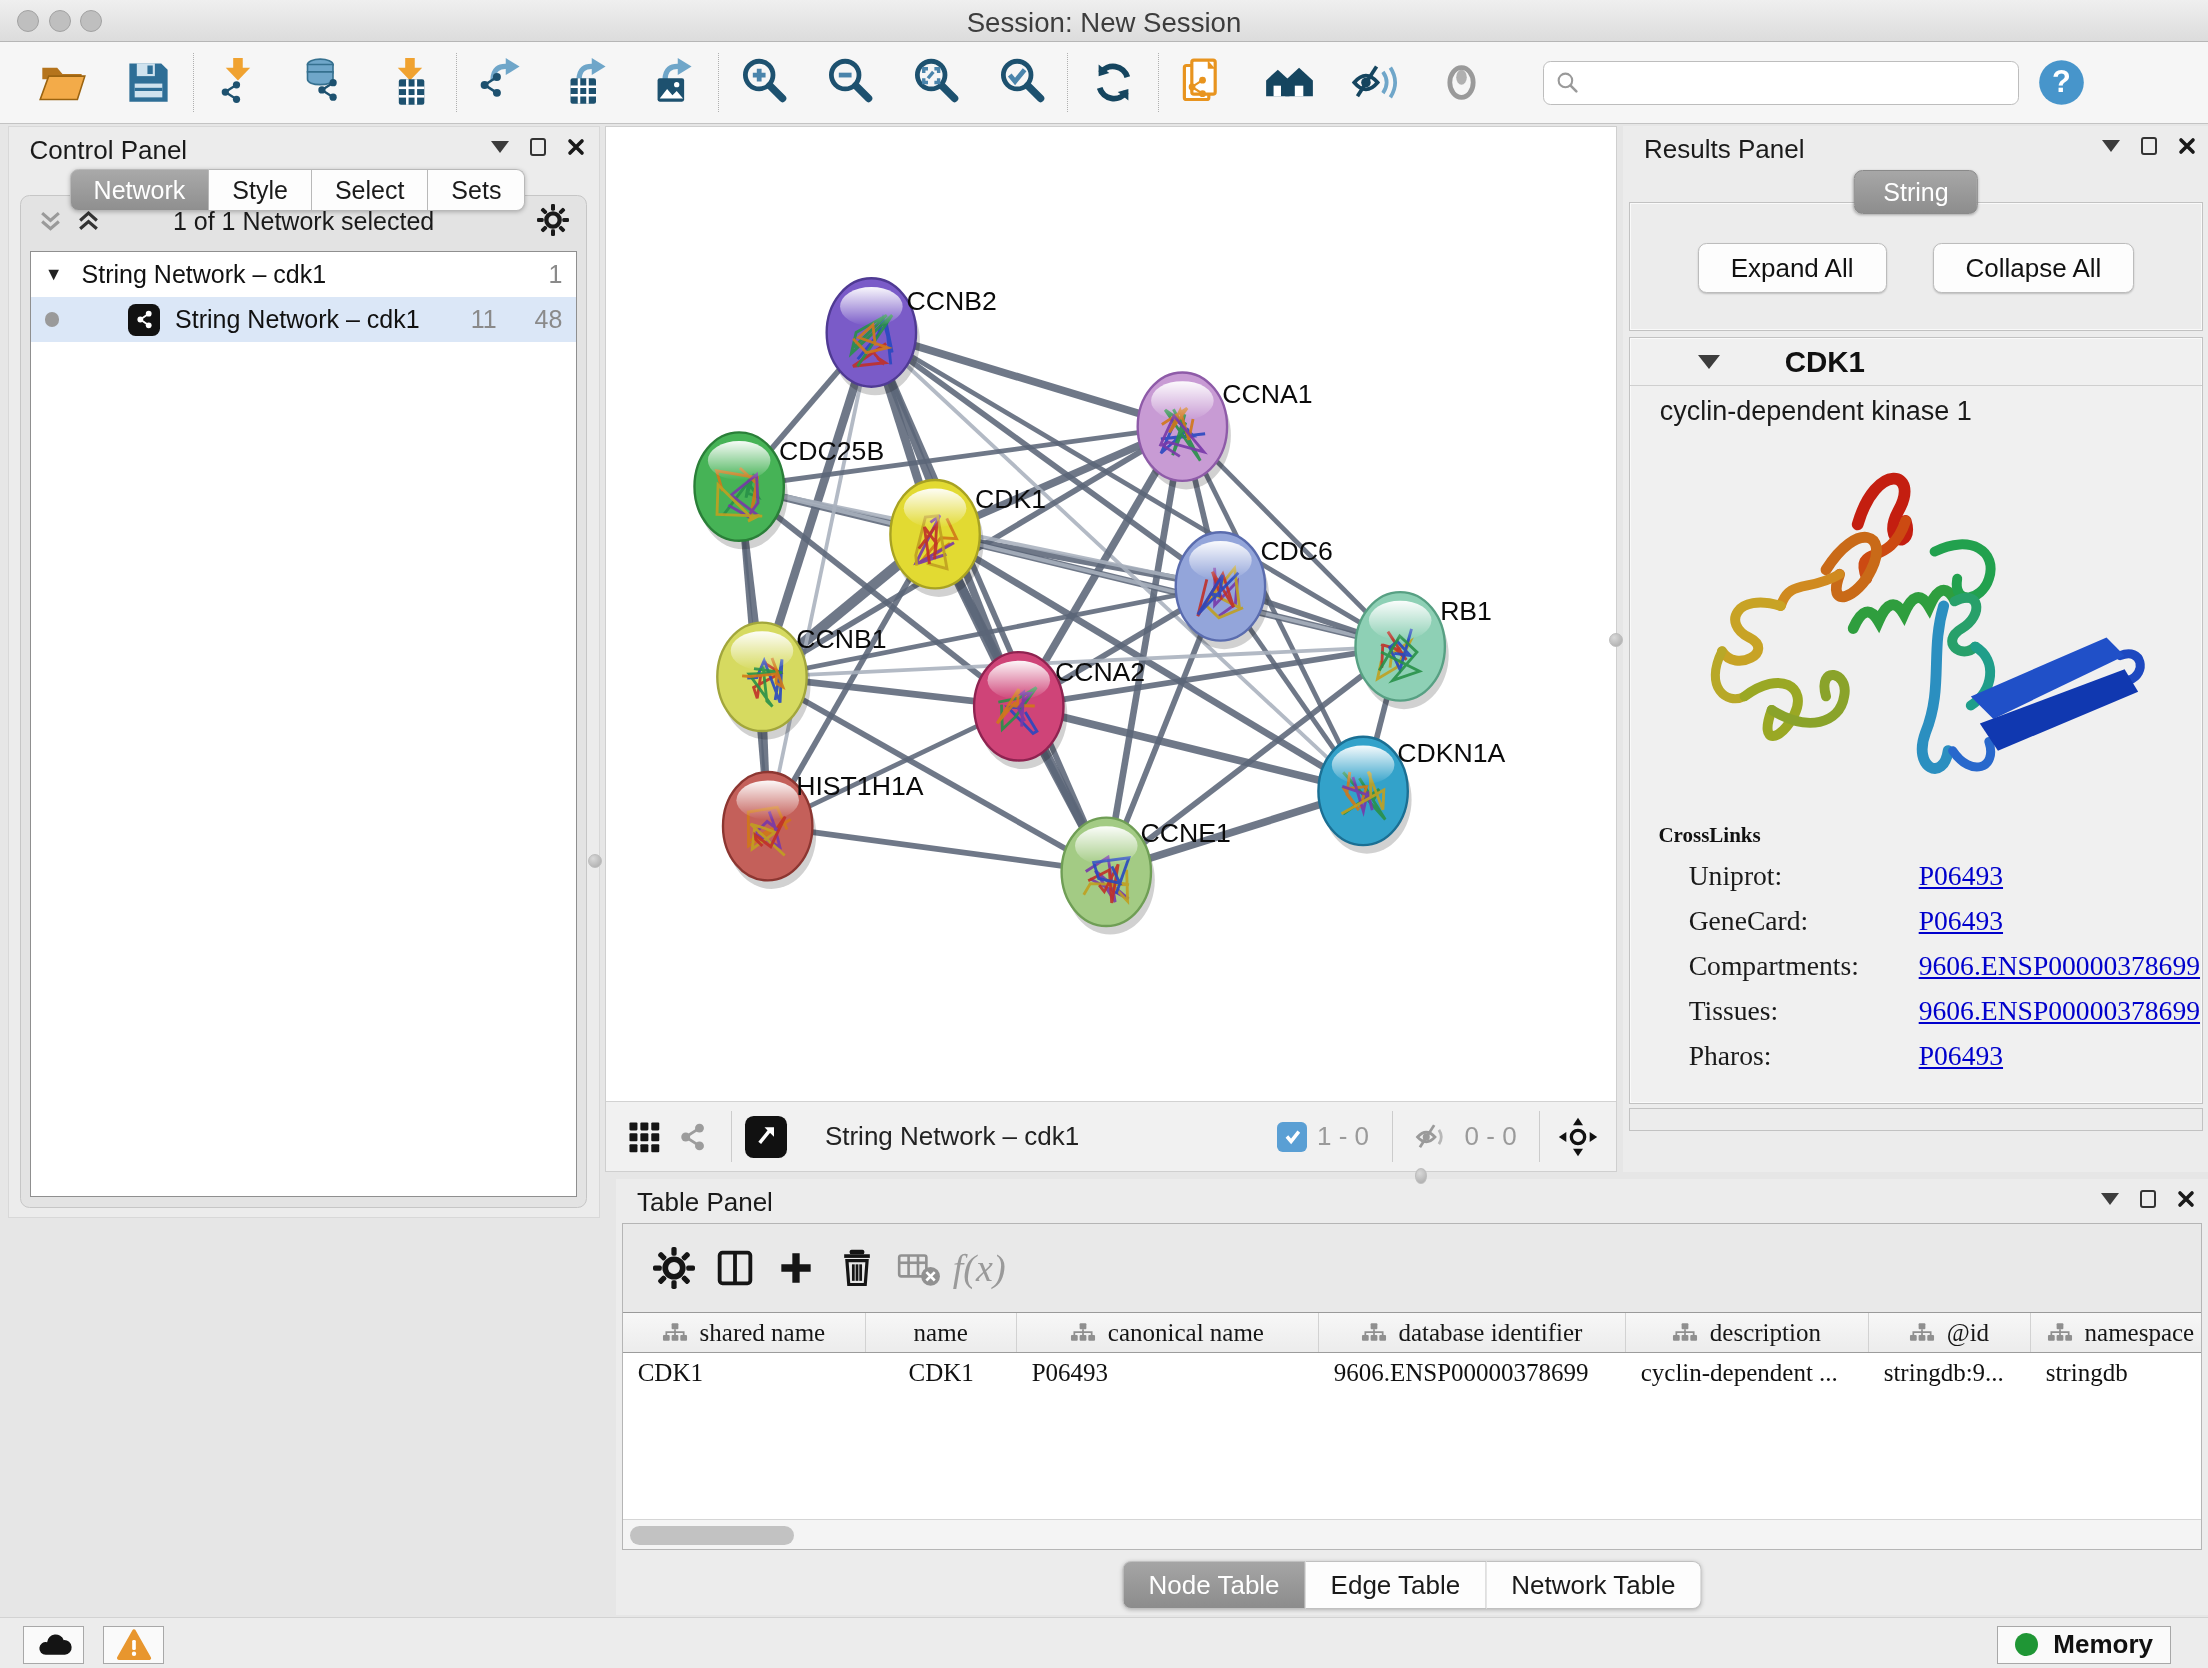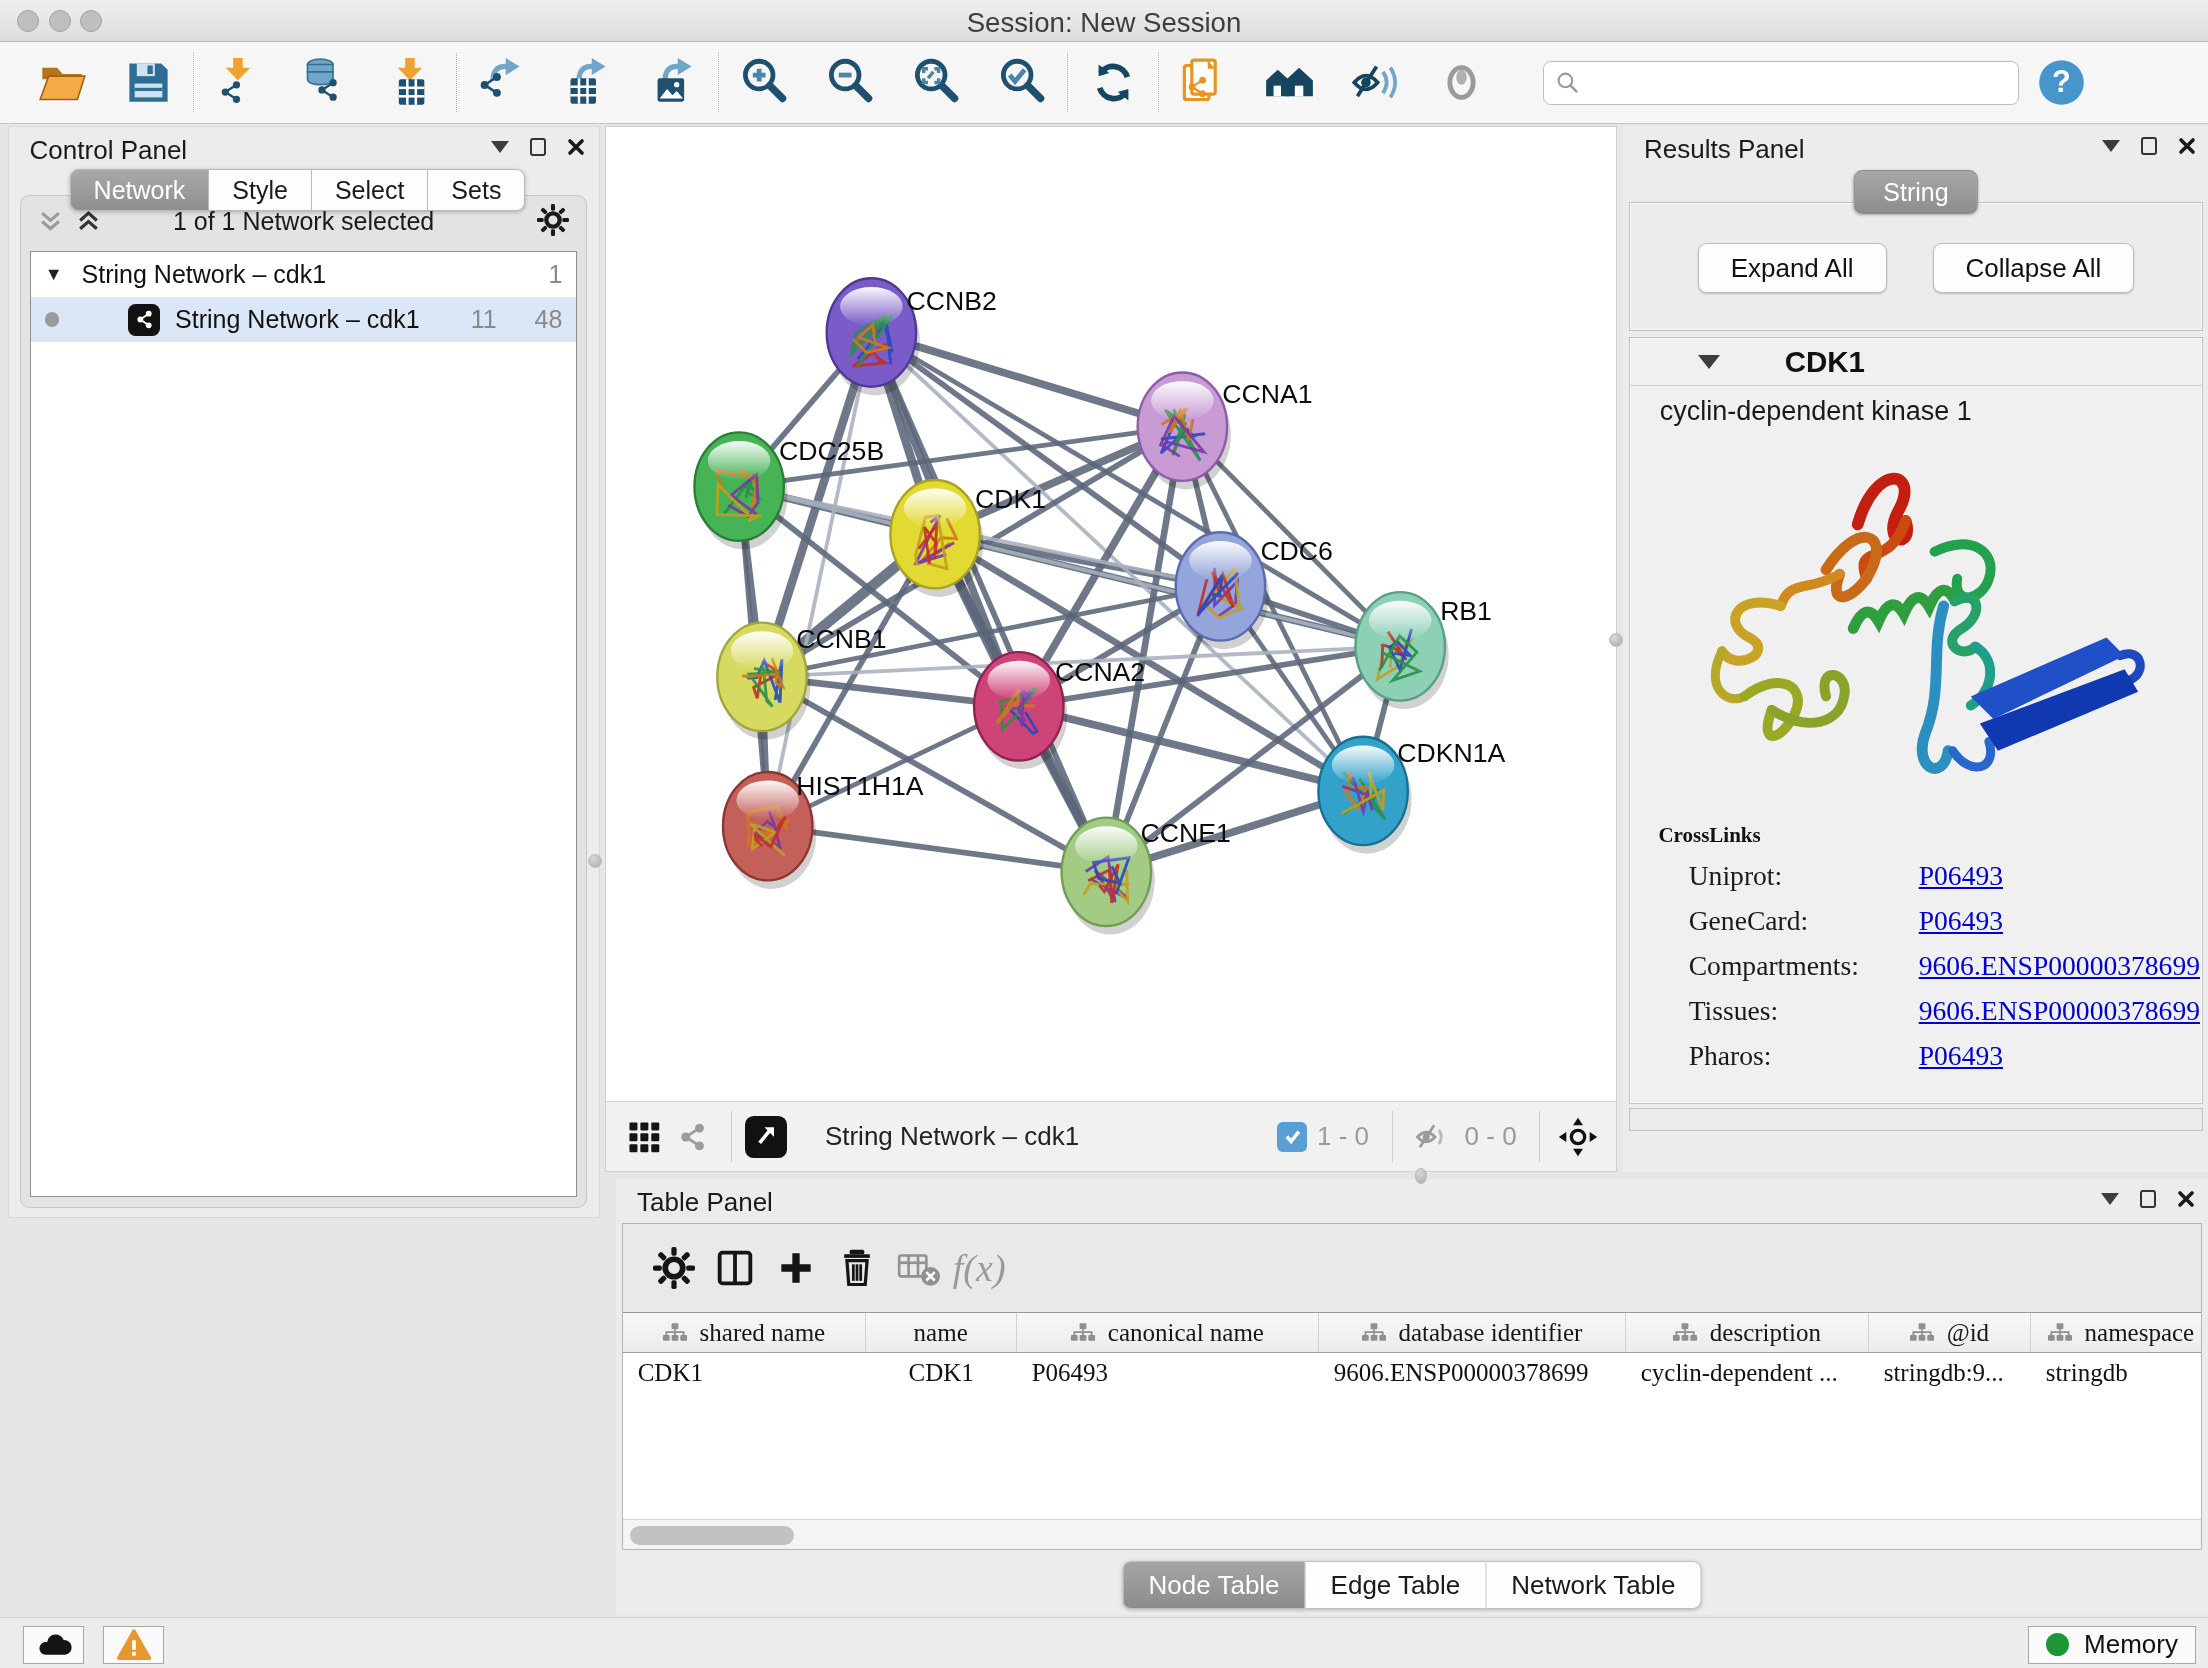--- a/index.html
+++ b/index.html
@@ -126,23 +126,23 @@
     border:1px solid #c0c0c0; border-left:none; }
   .tp-tab:first-child { border-left:1px solid #c0c0c0; border-radius:8.6px 0 0 8.6px; }
   .tp-tab:last-child { border-radius:0 8.6px 8.6px 0; }
   .tp-tab.active { background:linear-gradient(#a5a5a5,#8c8c8c); color:#fff; }
 
   
   .statusbar { position:absolute; left:0; top:1617px; width:2208px; height:51px;
     background:#ececec; border-top:1px solid #d2d2d2; }
   .sb-btn { position:absolute; top:7.6px; width:61px; height:38px; background:#fafafa;
     border:1.9px solid #a8a8a8; display:flex; align-items:center; justify-content:center; }
-  .memory-btn { position:absolute; right:12px; top:7.6px; height:38px; background:#fafafa;
+  .memory-btn { position:absolute; right:37px; top:7.6px; height:38px; background:#fafafa;
     border:1.9px solid #a8a8a8; display:flex; align-items:center; gap:15px; padding:0 17px;
-    font-size:26px; color:#111; }
+    font-size:26px; color:#111;font-weight:bold; }
   .mem-dot { width:23px; height:23px; border-radius:50%; background:#1f9635; }
 
   .splitter-dot { position:absolute; width:14.3px; height:14.3px; border-radius:50%;
     background:radial-gradient(circle at 35% 30%, #d9d9d9, #a8a8a8); border:1px solid #bdbdbd; }
 </style>
 </head>
 <body>
 
 <div id="app">
 

